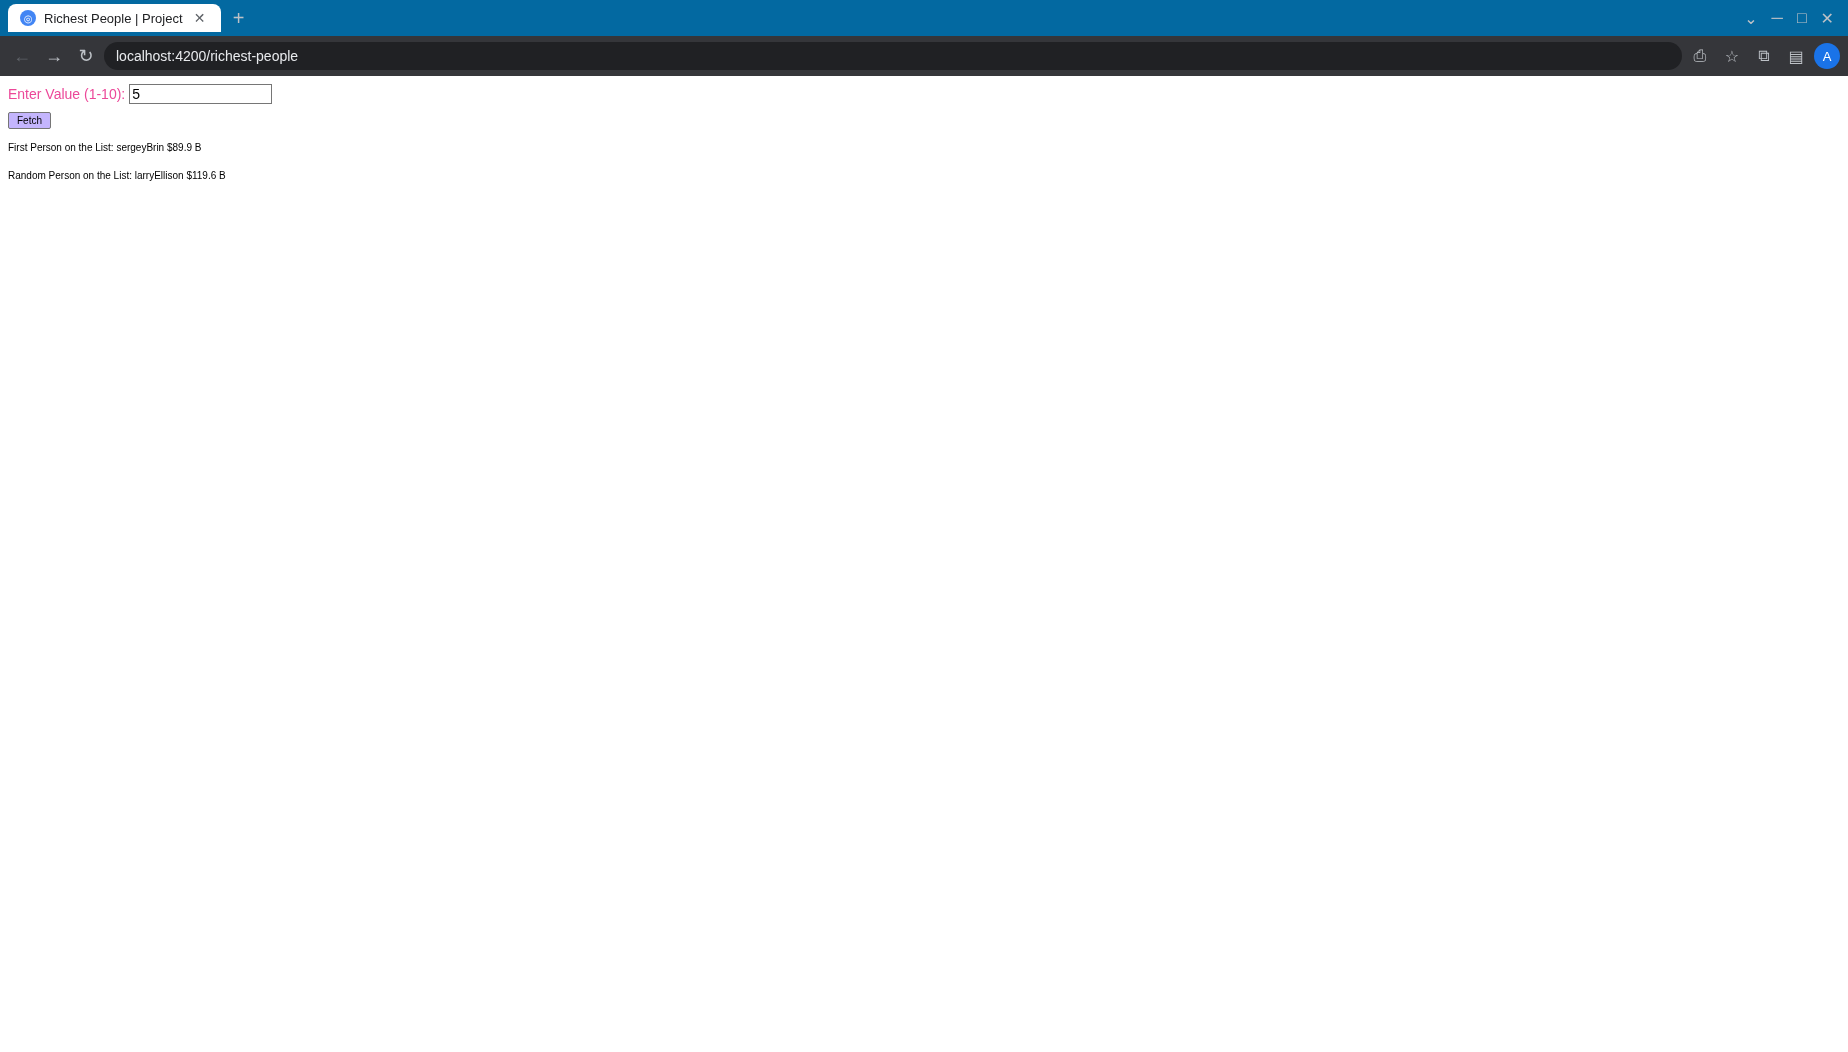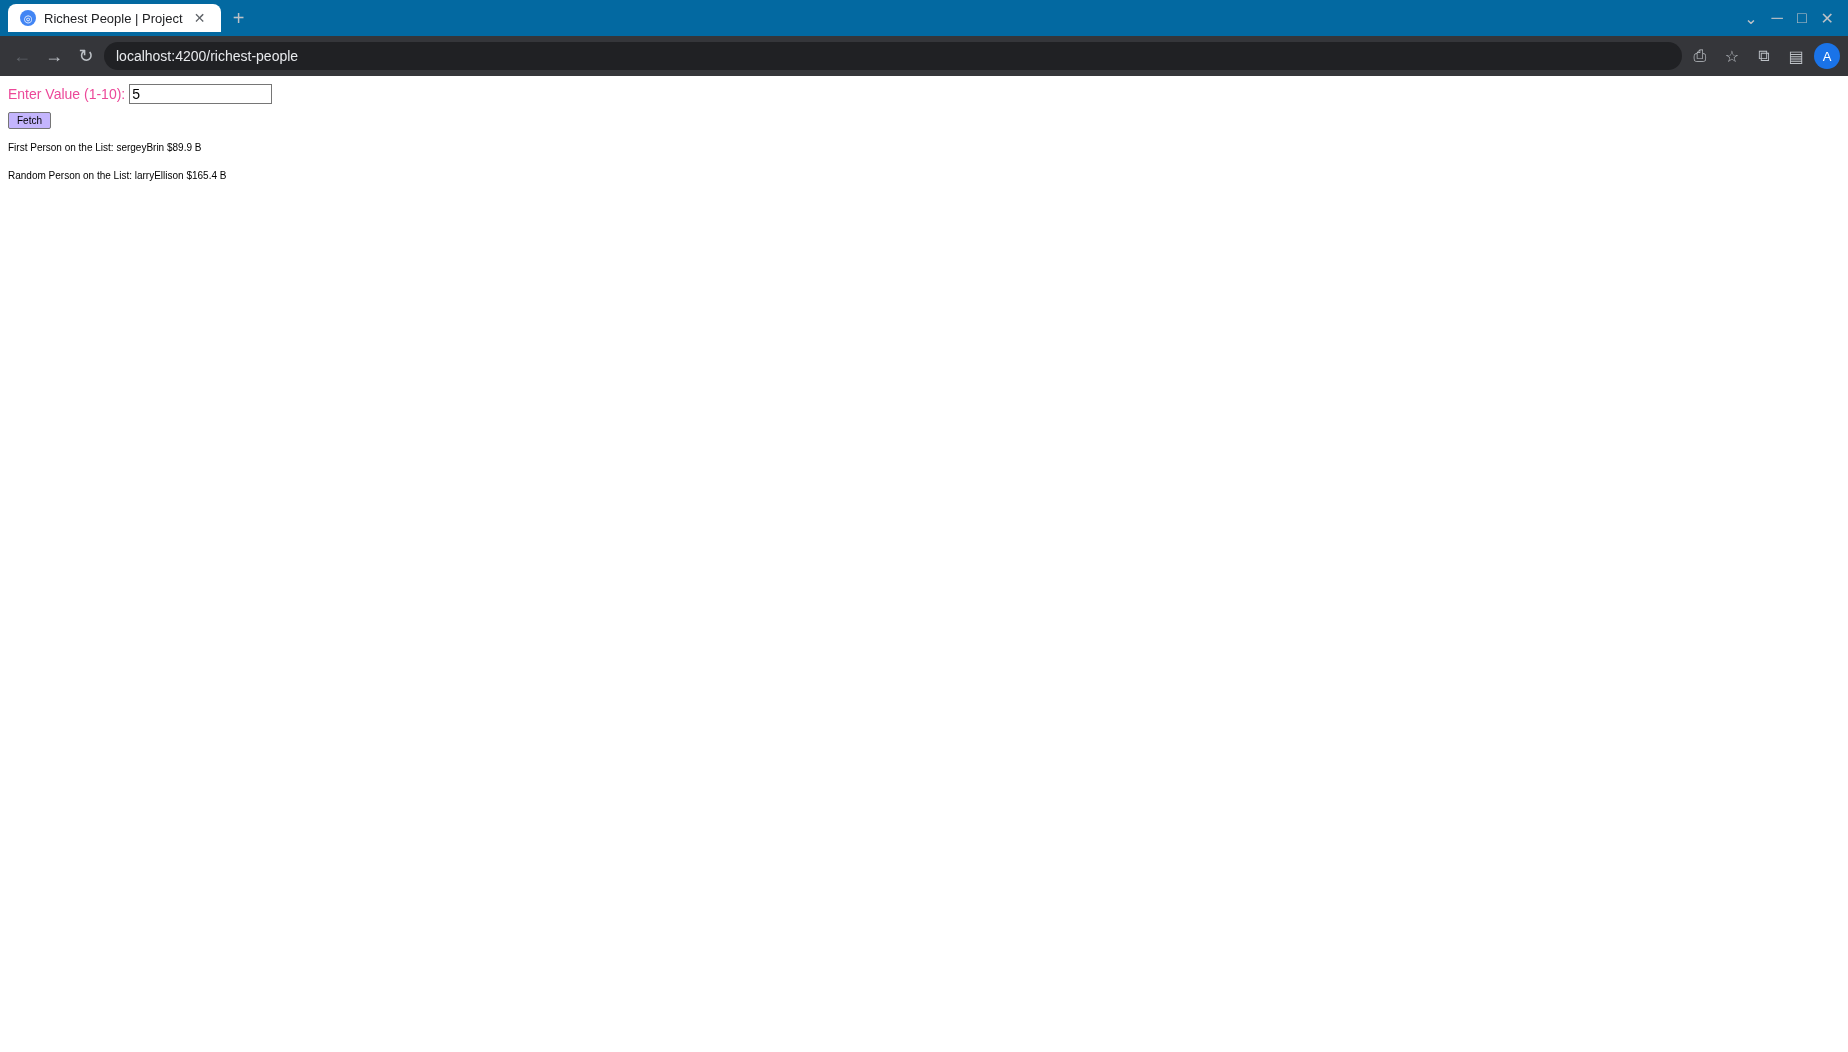--- a/index.html
+++ b/index.html
@@ -288,15 +288,15 @@
 <div class="page-content">
 
   <div class="input-row">
     <label class="input-label">Enter Value (1-10):</label>
     <input class="value-input" type="text" value="5" style="">
   </div>
 
   <button class="fetch-btn">Fetch</button>
 
   <div class="result-line">First Person on the List: sergeyBrin $89.9 B</div>
-  <div class="result-line">Random Person on the List: larryEllison $165.4 B</div>
+  <div class="result-line">Random Person on the List: larryEllison $119.6 B</div>
 
 </div>
 
 </body></html>

